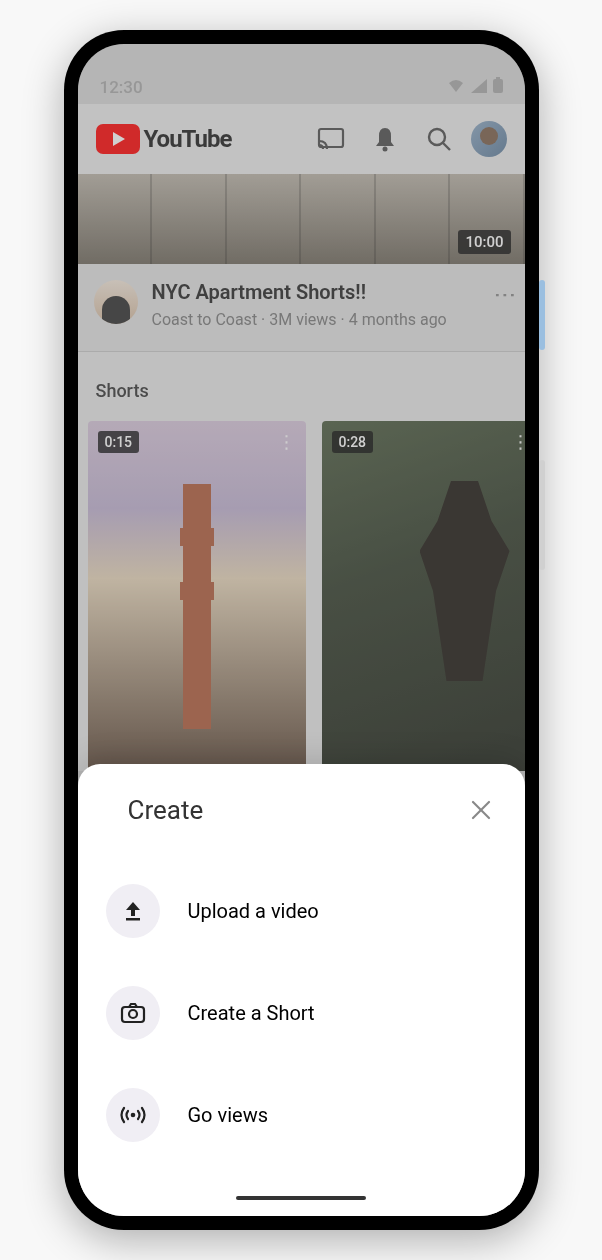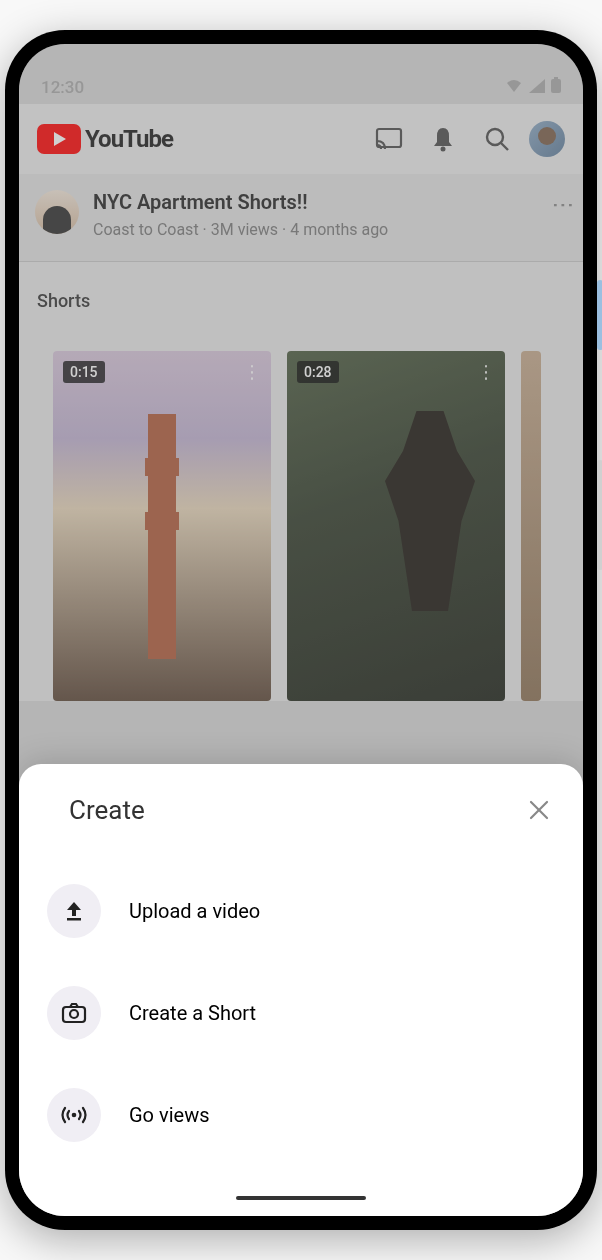--- a/index.html
+++ b/index.html
@@ -7,21 +7,21 @@
     width: 602px;
     height: 1260px;
     background: #f8f8f8;
     font-family: -apple-system, BlinkMacSystemFont, "Segoe UI", Roboto, Arial, sans-serif;
     display: flex;
     align-items: center;
     justify-content: center;
     overflow: hidden;
   }
   .phone {
-    width: 592px;
+    width: 475px;
     height: 1200px;
     background: #000;
     border-radius: 60px;
     padding: 14px;
     position: relative;
     box-shadow: 0 10px 40px rgba(0,0,0,0.3);
   }
   .phone::before {
     content: '';
     position: absolute;
@@ -170,23 +170,22 @@
   
   .shorts-section {
     background:#e7e7e7;
     padding: 28px 0 0 0;
   }
   .shorts-title {
     font-size:18px; color:#333; font-weight:500;
     padding: 0 18px 20px 18px;
   }
   .shorts-row {
-    display:flex; gap:16px; padding:0 34px;
+    display:flex; gap:16px; padding:0 10px;
     height: 350px;
-    margin-top: 20px;
   }
   .short {
     width: 218px; height:100%;
     border-radius:4px;
     position:relative;
     flex-shrink:0;
     overflow:hidden;
   }
   .short .dur {
     position:absolute; top:10px; left:10px;
@@ -320,20 +319,29 @@
       </div>
       <div class="icon-btn">
         <svg width="26" height="26" viewBox="0 0 26 26" fill="none" stroke="#4a4a4a" stroke-width="2.4">
           <circle cx="11" cy="11" r="8"></circle>
             <line x1="17" y1="17" x2="24" y2="24"></line>
         </svg>
       </div>
       <div class="avatar"></div>
     </div>
 
+    <div class="feed-thumb">
+      <div class="bld"></div>
+        <div class="bld"></div>
+        <div class="bld"></div>
+        <div class="bld"></div>
+        <div class="bld"></div>
+        <div class="bld"></div>
+      <span class="duration">10:00</span>
+    </div>
     <div class="video-meta">
       <div class="ch-avatar"></div>
       <div class="meta-text">
         <div class="vid-title">NYC Apartment Shorts!!</div>
         <div class="vid-sub">
           <span>Coast to Coast</span> · <span>3M views</span> · <span>4 months ago</span>
         </div>
       </div>
       <div class="meta-menu">⋮</div>
     </div>

